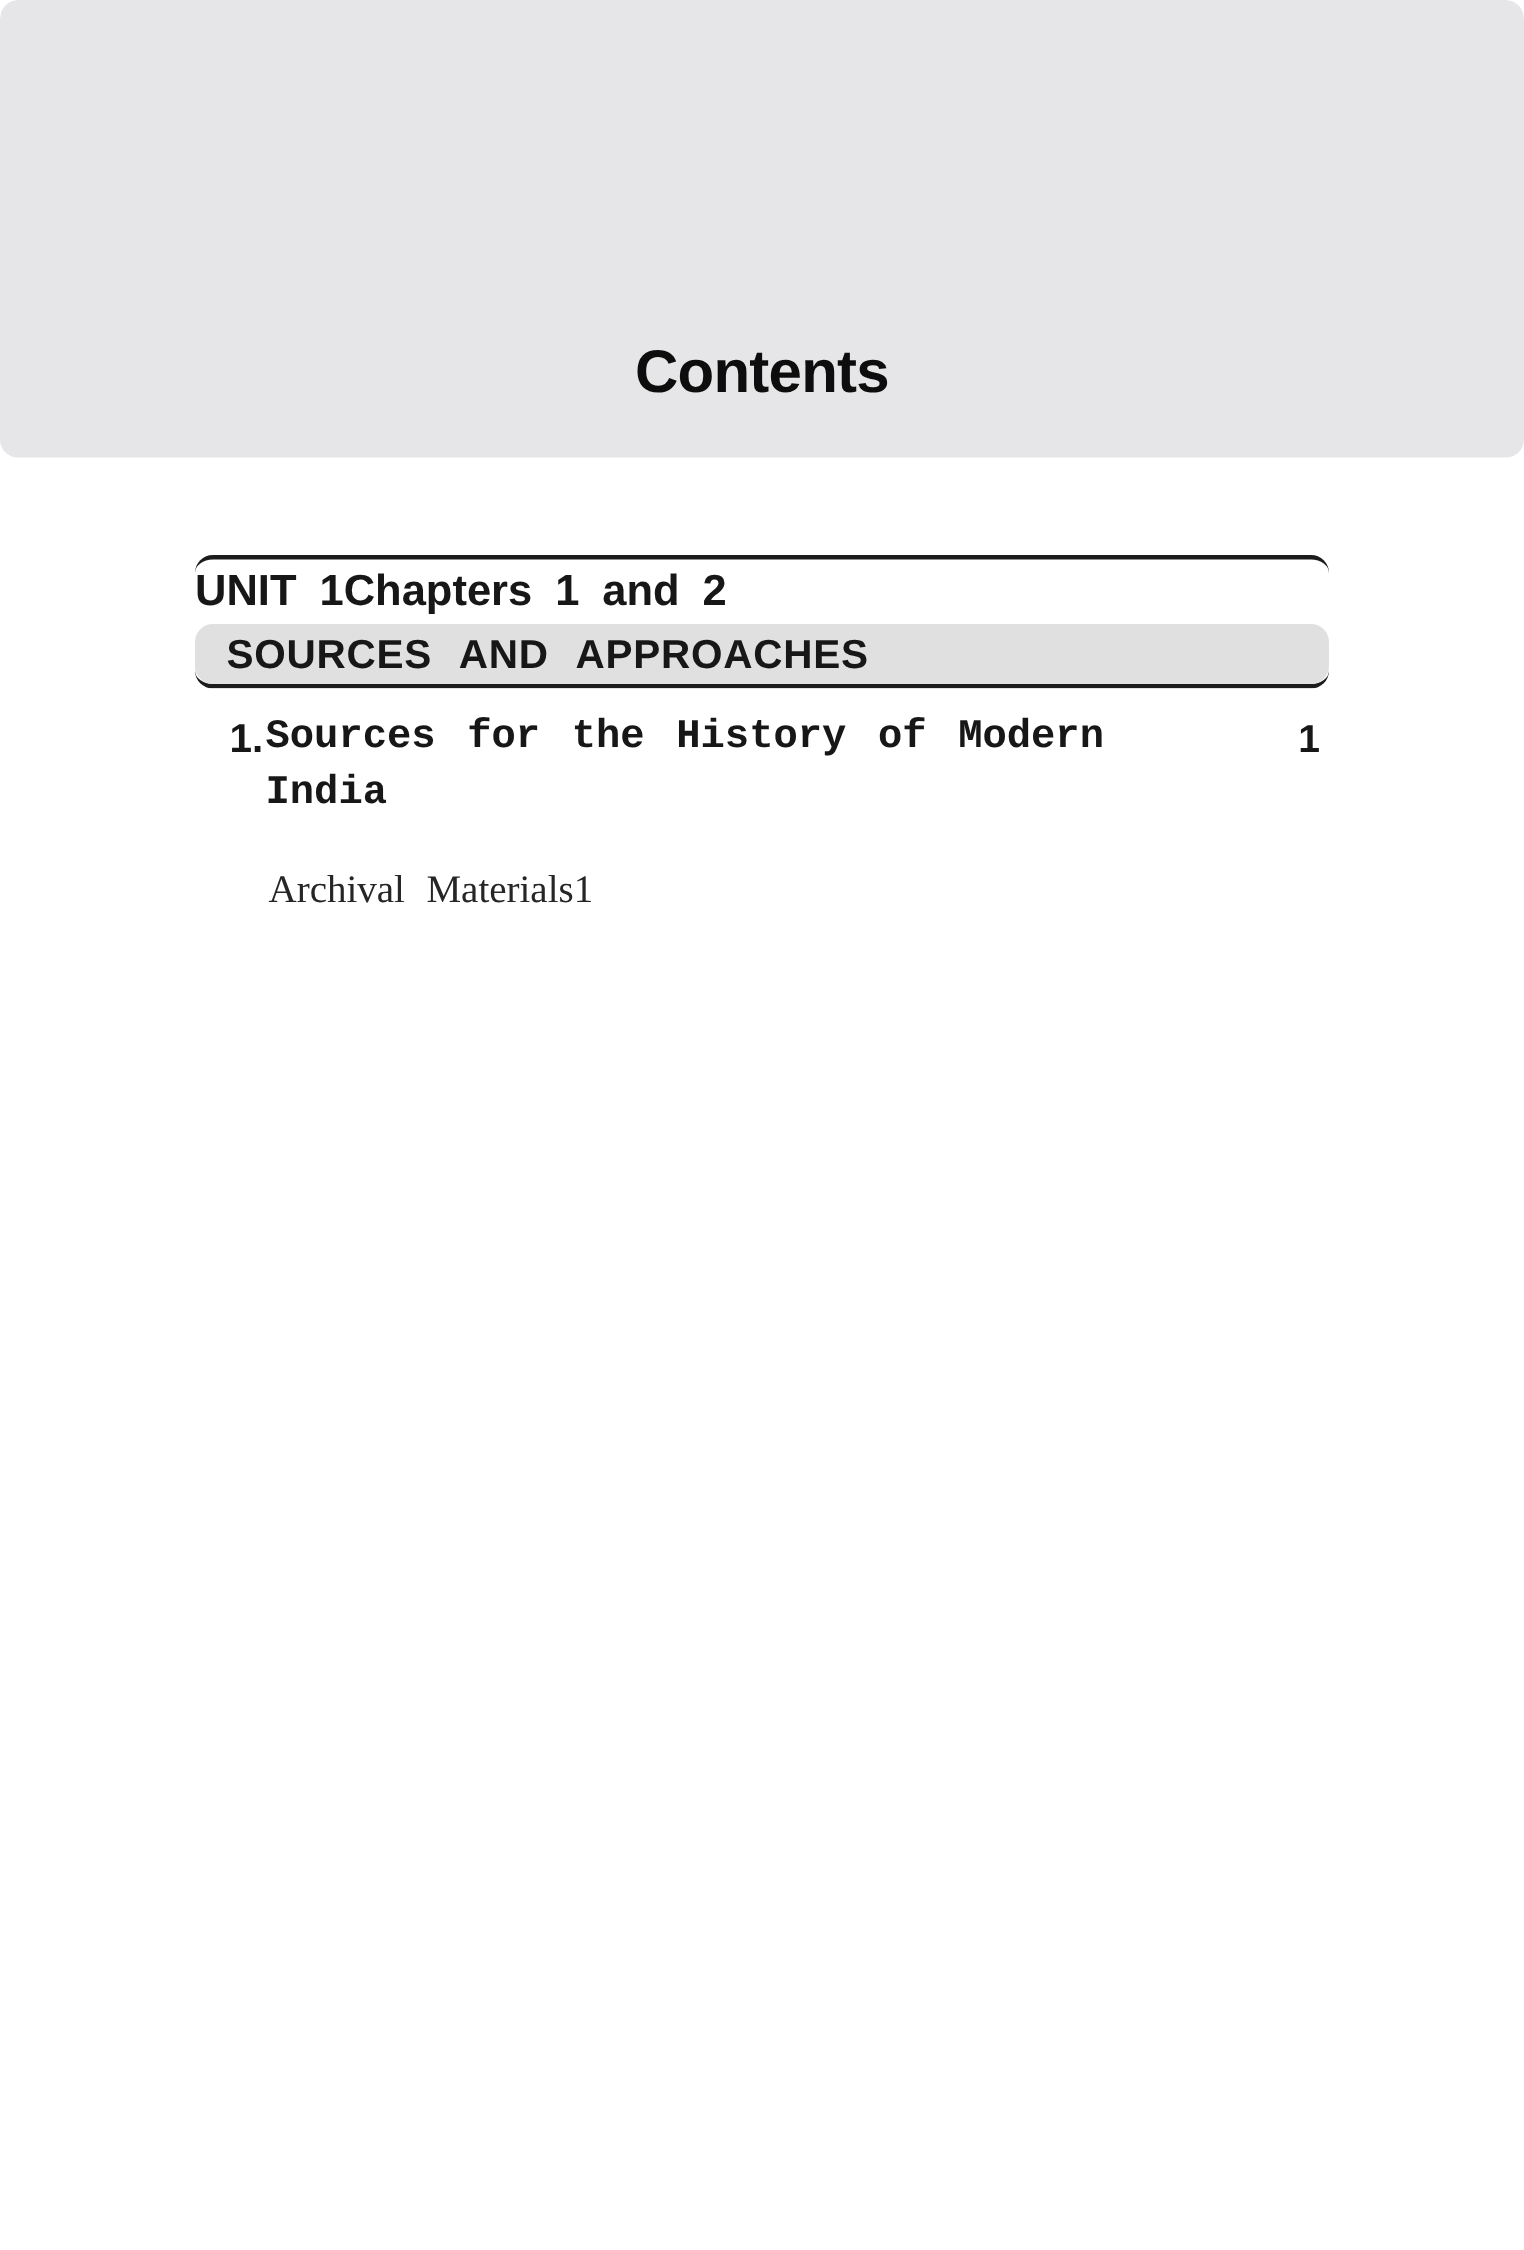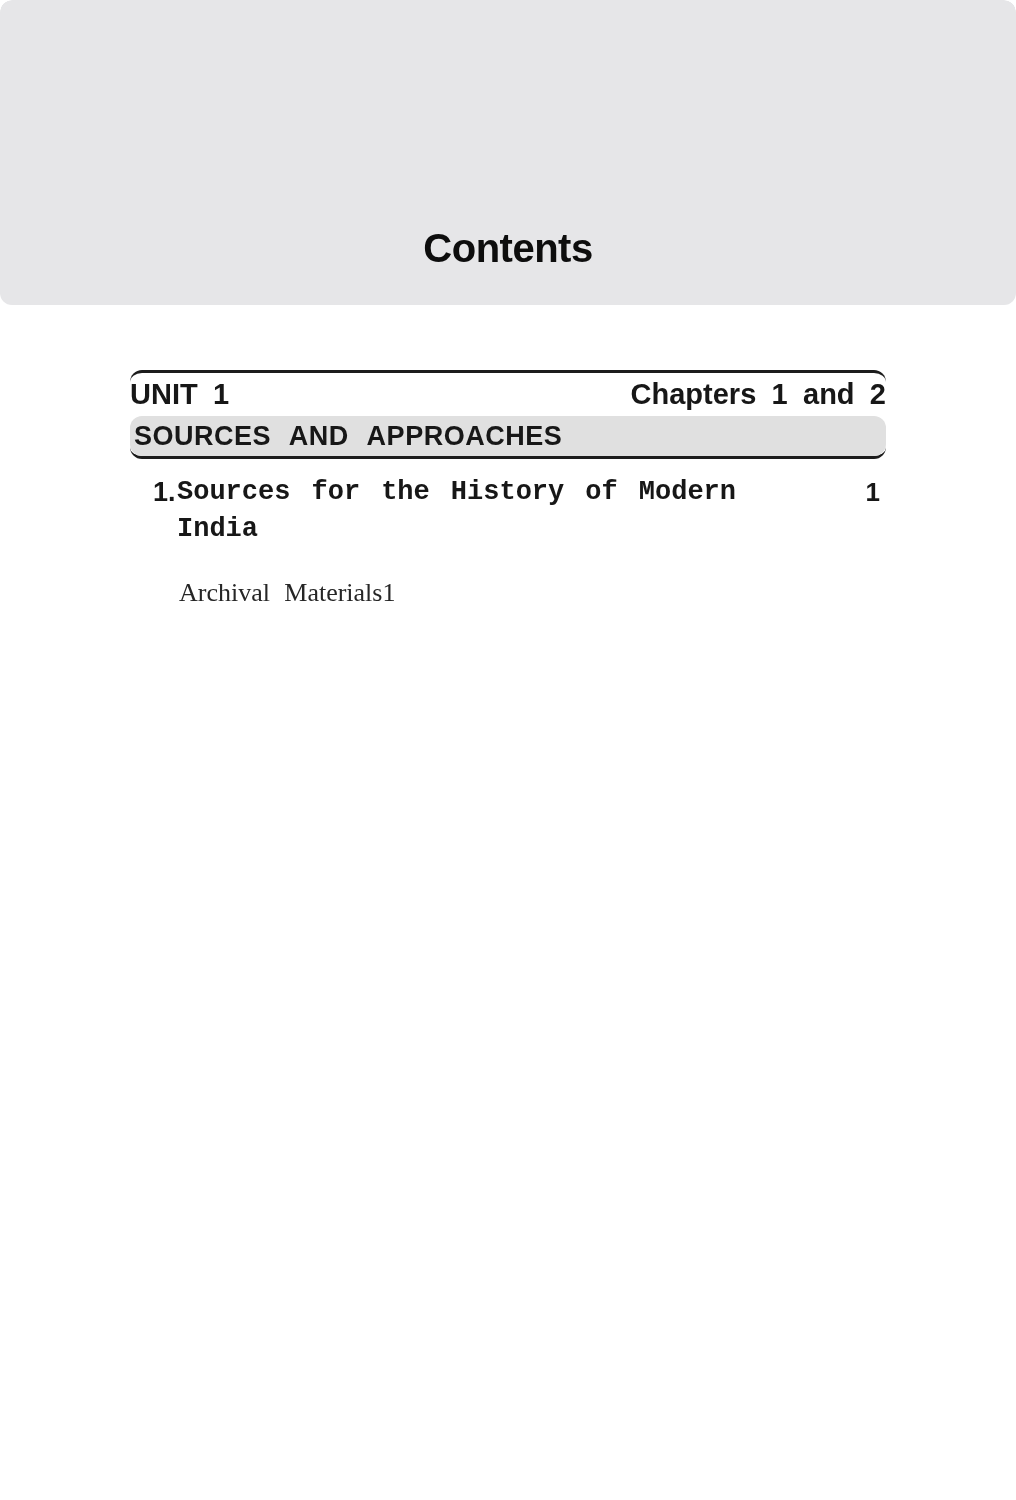--- a/index.html
+++ b/index.html
@@ -35,34 +35,33 @@
   }
   
   .unit-header{
     margin:65px 130px 0 130px;
     width:756px;
     border-top:3px solid var(--rule_color,#1c1c1c);
     border-bottom:3px solid var(--rule_color,#1c1c1c);
   }
   .unit-row{
     display:flex;
-    justify-content:space-between;
     align-items:center;
     height:43px;
     font-size:29px;
     font-weight:700;
     color:var(--heading_color,#171717);
     word-spacing:0.25em;
   }
   .section-bar{
     height:40px;
     background:var(--bar_bg,#e0e0e0);
     display:flex;
     align-items:center;
-    padding-left:4px;
+    padding-left:21px;
     font-size:27px;
     font-weight:700;
     color:var(--heading_color,#171717);
     letter-spacing:0.5px;
     word-spacing:0.4em;
   }
   
   .toc{
     margin:15px 130px 0 130px;
     width:756px;

